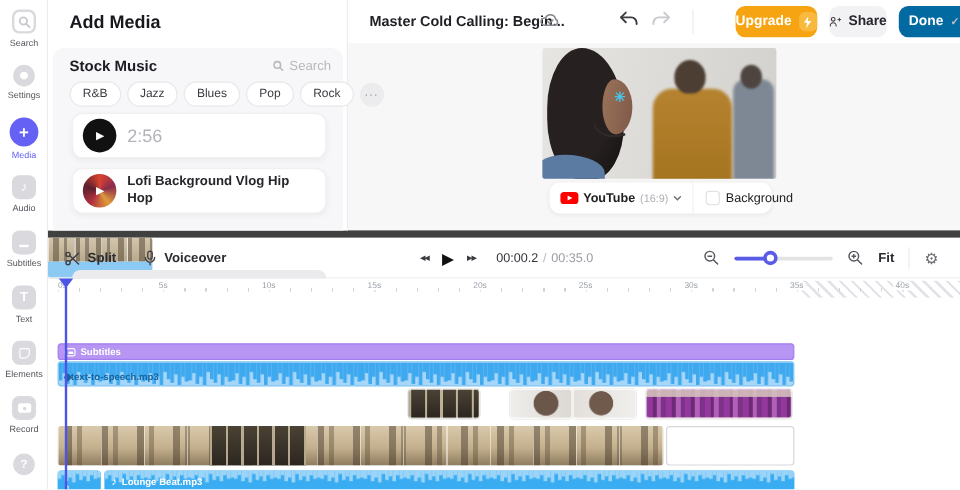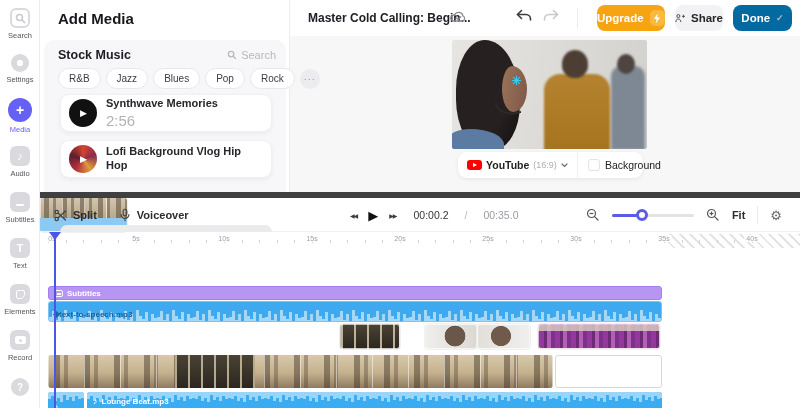--- a/index.html
+++ b/index.html
@@ -43,21 +43,21 @@
   #card-partial { position:absolute; left:16px; top:185px; width:212px; height:7px; border-radius:8px 8px 0 0; background:#ebebee; }
 
   
   #preview-area { position:absolute; left:290px; top:0; width:510px; height:192px; background:#f7f7f8; }
   #topbar { position:absolute; left:0; top:0; width:510px; height:36px; background:#fff; display:flex; align-items:center; }
   #proj-title { position:absolute; left:18px; top:11px; font-size:12px; font-weight:bold; color:#202026; }
   #cloud-ic { position:absolute; left:160px; top:10px; }
   #undo-btn { position:absolute; left:225px; top:9px; cursor:pointer; }
   #redo-btn { position:absolute; left:252px; top:9px; cursor:pointer; }
   #tb-div { position:absolute; left:287px; top:8px; width:1px; height:20px; background:#ececef; }
-  .tb-btn { position:absolute; top:5px; height:26px; border-radius:8px; display:flex; align-items:center; justify-content:center; gap:6px; font-size:11.5px; font-weight:bold; cursor:pointer; }
+  .tb-btn { position:absolute; top:5px; height:26px; border-radius:8px; display:flex; align-items:center; justify-content:center; gap:6px; font-size:11.5px; font-weight:bold; cursor:pointer;margin-left:16px; }
   #upgrade-btn { left:307px; width:68px; background:#f7a412; color:#fff; }
   .bolt-chip { width:16px; height:16px; border-radius:5px; background:#f9b93f; display:flex; align-items:center; justify-content:center; }
   #share-btn { left:385px; width:48px; background:#f2f2f4; color:#26262c; }
   #done-btn { left:443px; width:59px; background:#0369a1; color:#fff; }
   #video { position:absolute; left:162px; top:40px; width:195px; height:109px; border-radius:2px; overflow:hidden; background:linear-gradient(100deg,#e6e5e2,#d3d1cd); cursor:pointer; }
   .vp-man-far { position:absolute; right:2px; top:26px; width:34px; height:84px; background:#7e8894; border-radius:10px 10px 0 0; filter:blur(1.5px); }
   .vp-head-far { position:absolute; right:12px; top:14px; width:18px; height:20px; background:#4e4540; border-radius:50%; filter:blur(1px); }
   .vp-man { position:absolute; left:92px; top:34px; width:66px; height:78px; background:linear-gradient(180deg,#b5832f,#a5741f); border-radius:16px 16px 0 0; filter:blur(1.2px); }
   .vp-head { position:absolute; left:110px; top:10px; width:26px; height:28px; background:#4c3e33; border-radius:50% 50% 45% 45%; filter:blur(.8px); }
   .vp-hair { position:absolute; left:4px; top:0px; width:64px; height:110px; background:radial-gradient(ellipse at 38% 32%,#262020 0 55%,#131010 100%); border-radius:45% 55% 42% 46%; }
@@ -75,21 +75,21 @@
   #bg-label { font-size:10.5px; font-weight:normal; color:#222; }
 
   
   #timeline { position:absolute; left:40px; top:192px; width:760px; height:216px; background:#fff; border-top:6px solid #404040; }
   #tl-toolbar { position:absolute; left:0; top:0; width:760px; height:34px; border-bottom:1px solid #f0f0f2; }
   .tool-group-left { position:absolute; left:14px; top:0; height:34px; display:flex; align-items:center; gap:22px; }
   .tool-btn { display:flex; align-items:center; gap:6px; font-size:11px; font-weight:bold; color:#2b2b30; cursor:pointer; }
   #transport { position:absolute; left:310px; top:0; height:34px; display:flex; align-items:center; gap:11px; }
   .tr-skip { font-size:6px; letter-spacing:-1px; color:#3a3a40; cursor:pointer; }
   .tr-play { font-size:13px; color:#111; cursor:pointer; }
-  #time-display { display:flex; gap:16px; font-size:10.5px; margin-left:6px; }
+  #time-display { display:flex; gap:4px; font-size:10.5px; margin-left:6px; }
   #time-cur { color:#33353a; } #time-sep { color:#b7b9be; } #time-total { color:#9a9ca3; }
   .tool-group-right { position:absolute; right:18px; top:0; height:34px; display:flex; align-items:center; gap:12px; }
   #zoom-slider { position:relative; width:82px; height:3px; background:#e3e3e6; border-radius:2px; cursor:pointer; }
   #zoom-fill { position:absolute; left:0; top:0; width:30px; height:3px; background:#5a5be8; border-radius:2px; }
   #zoom-handle { position:absolute; left:24px; top:-5px; width:12px; height:12px; background:#fff; border:3px solid #5a5be8; border-radius:50%; }
   #fit-btn { font-size:11px; font-weight:bold; color:#2b2b30; cursor:pointer; }
   .vdiv { width:1px; height:18px; background:#ececef; }
   #gear-btn { font-size:13px; color:#6b6b72; cursor:pointer; line-height:1; }
 
   #ruler { position:absolute; left:0; top:34px; width:760px; height:18px; cursor:pointer; }
@@ -236,21 +236,20 @@
         <span class="chip">Blues</span>
         <span class="chip">Pop</span>
         <span class="chip">Rock</span>
         <span class="chip-more">···</span>
       </div>
       <div class="card" style="top:54px">
         <span class="thumb">
             <span class="playg">▶</span>
           </span>
         <span>
-          <div class="card-title">Synthwave Memories</div>
           <div class="card-dur">2:56</div>
         </span>
       </div>
       <div class="card" style="top:100px">
         <span class="thumb colorful">
             <span class="playg">▶</span>
           </span>
         <span>
           <div class="card-title">Lofi Background Vlog Hip Hop</div>
         </span>

